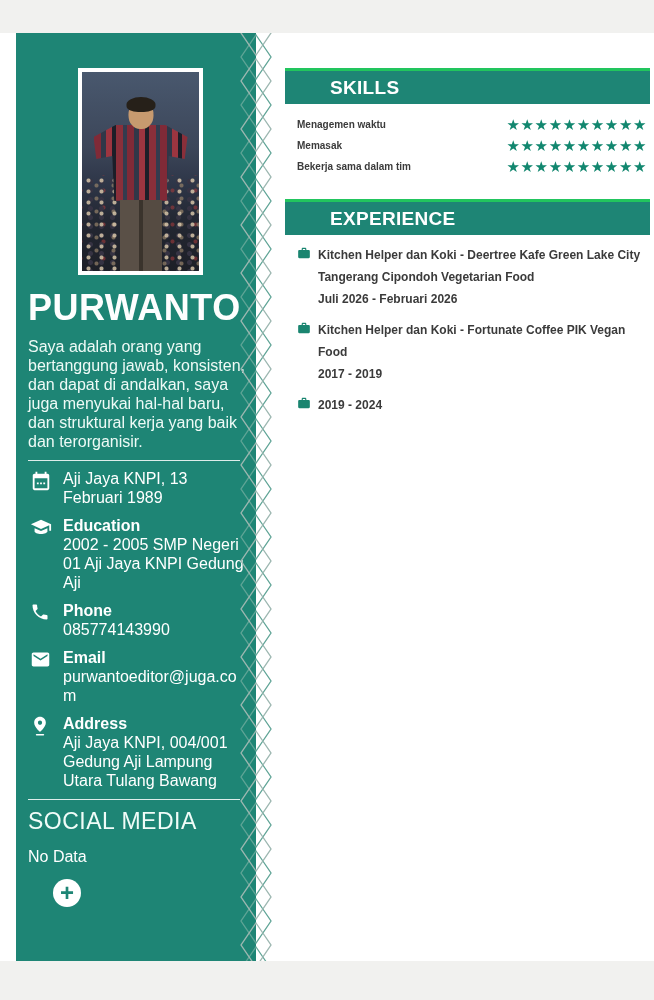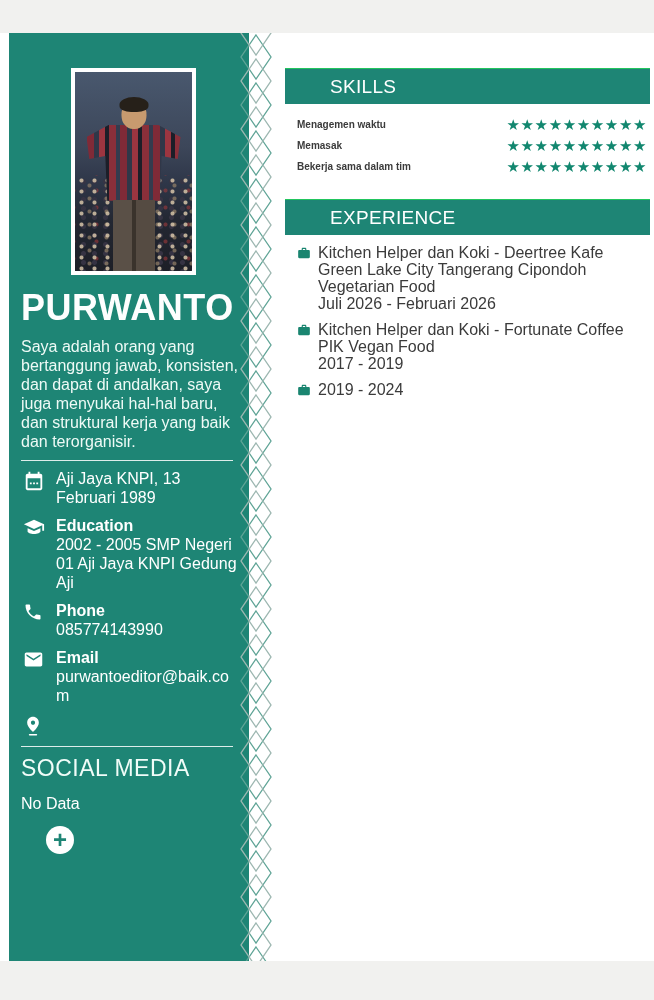--- a/index.html
+++ b/index.html
@@ -8,21 +8,21 @@
     background:#f1f1ef;
     font-family:"Liberation Sans", sans-serif;
     position:relative;overflow:hidden;
   }
   .page{
     position:absolute;left:0;top:33px;width:654px;height:928px;
     background:#ffffff;
   }
   
   .sidebar{
-    position:absolute;left:9px;top:0;width:240px;height:100%;
+    position:absolute;left:16px;top:0;width:240px;height:100%;
     background:#1E8575;color:#ffffff;box-sizing:border-box;
     padding:35px 8px 0 12px;
   }
   .photo-frame{
     width:125px;height:207px;background:#ffffff;padding:4px;
     box-sizing:border-box;margin-left:50px;
   }
   .photo{
     width:100%;height:100%;position:relative;overflow:hidden;
     background:linear-gradient(180deg,#49586e 0%,#3c4659 38%,#2f3749 55%,#232732 75%,#1d1f27 100%);
@@ -85,42 +85,42 @@
     margin:13px 0 0 25px;width:28px;height:28px;border-radius:50%;
     background:#ffffff;color:#1E8575;border:none;
     font-size:24px;font-weight:bold;line-height:26px;text-align:center;
     padding:0;cursor:pointer;font-family:"Liberation Sans",sans-serif;
   }
   
   .diamond-strip{position:absolute;left:238px;top:0;width:36px;height:100%;}
   
   .main{position:absolute;left:285px;top:0;width:365px;}
   .banner{
-    background:#1E8575;border-top:1px solid #22c55e;height:36px;
+    background:#1E8575;border-top:3px solid #22c55e;height:36px;
     box-sizing:border-box;display:flex;align-items:center;
-    padding-left:45px;color:#ffffff;font-weight:normal;font-size:19px;
+    padding-left:45px;color:#ffffff;font-weight:bold;font-size:19px;
     letter-spacing:.3px;
   }
   .banner.skills{margin-top:35px;}
   .banner.exp{margin-top:22px;}
   .skills-block{margin-top:10px;}
   .skill-row{
     display:flex;justify-content:space-between;align-items:center;
     margin:0 3px 0 12px;height:21px;
   }
   .skill-label{font-size:10px;font-weight:bold;color:#3b3b3b;}
   .skill-stars{
     color:#12876F;font-size:15px;letter-spacing:.6px;
     font-family:"DejaVu Sans",sans-serif;white-space:nowrap;
   }
   .exp-block{margin-top:9px;}
   .exp-item{display:flex;margin-bottom:9px;}
   .exp-icon{flex:0 0 14px;margin:2px 7px 0 12px;}
   .exp-text{
-    font-size:16px;line-height:17px;font-weight:normal;
+    font-size:12px;line-height:22px;font-weight:bold;
     color:#3b3b3b;width:330px;
   }
 </style>
 </head>
 <body>
 
 <div class="page">
 
   <aside class="sidebar">
     <div class="photo-frame">
@@ -177,31 +177,35 @@
     </div>
 
     <div class="contact">
       <span class="cicon">
         <svg width="21" height="21" viewBox="0 0 24 24">
             <path fill="#ffffff" d="M20 4H4c-1.1 0-1.99.9-1.99 2L2 18c0 1.1.9 2 2 2h16c1.1 0 2-.9 2-2V6c0-1.1-.9-2-2-2zm0 4l-8 5-8-5V6l8 5 8-5v2z"></path>
           </svg>
       </span>
       <div class="ctext">
         <div class="clabel">Email</div>
-        <div class="cvalue break">purwantoeditor@baik.com</div>
+        <div class="cvalue break">purwantoeditor@juga.com</div>
       </div>
     </div>
 
     <div class="contact">
       <span class="cicon">
         <svg width="20" height="22" viewBox="0 0 24 26">
             <path fill="#ffffff" d="M12 2C8.13 2 5 5.13 5 9c0 5.25 7 11 7 11s7-5.75 7-11c0-3.87-3.13-7-7-7zm0 9.5c-1.38 0-2.5-1.12-2.5-2.5s1.12-2.5 2.5-2.5 2.5 1.12 2.5 2.5-1.12 2.5-2.5 2.5z"></path>
             <rect x="7" y="22.5" width="10" height="1.8" rx="0.9" fill="#ffffff"></rect>
           </svg>
       </span>
+      <div class="ctext">
+        <div class="clabel">Address</div>
+        <div class="cvalue">Aji Jaya KNPI, 004/001 Gedung Aji Lampung Utara Tulang Bawang</div>
+      </div>
     </div>
 
     <hr class="sep">
 
     <div class="social-title">SOCIAL MEDIA</div>
     <div class="no-data">No Data</div>
     <button class="add-btn">+</button>
   </aside>
 
   <div class="diamond-strip">

